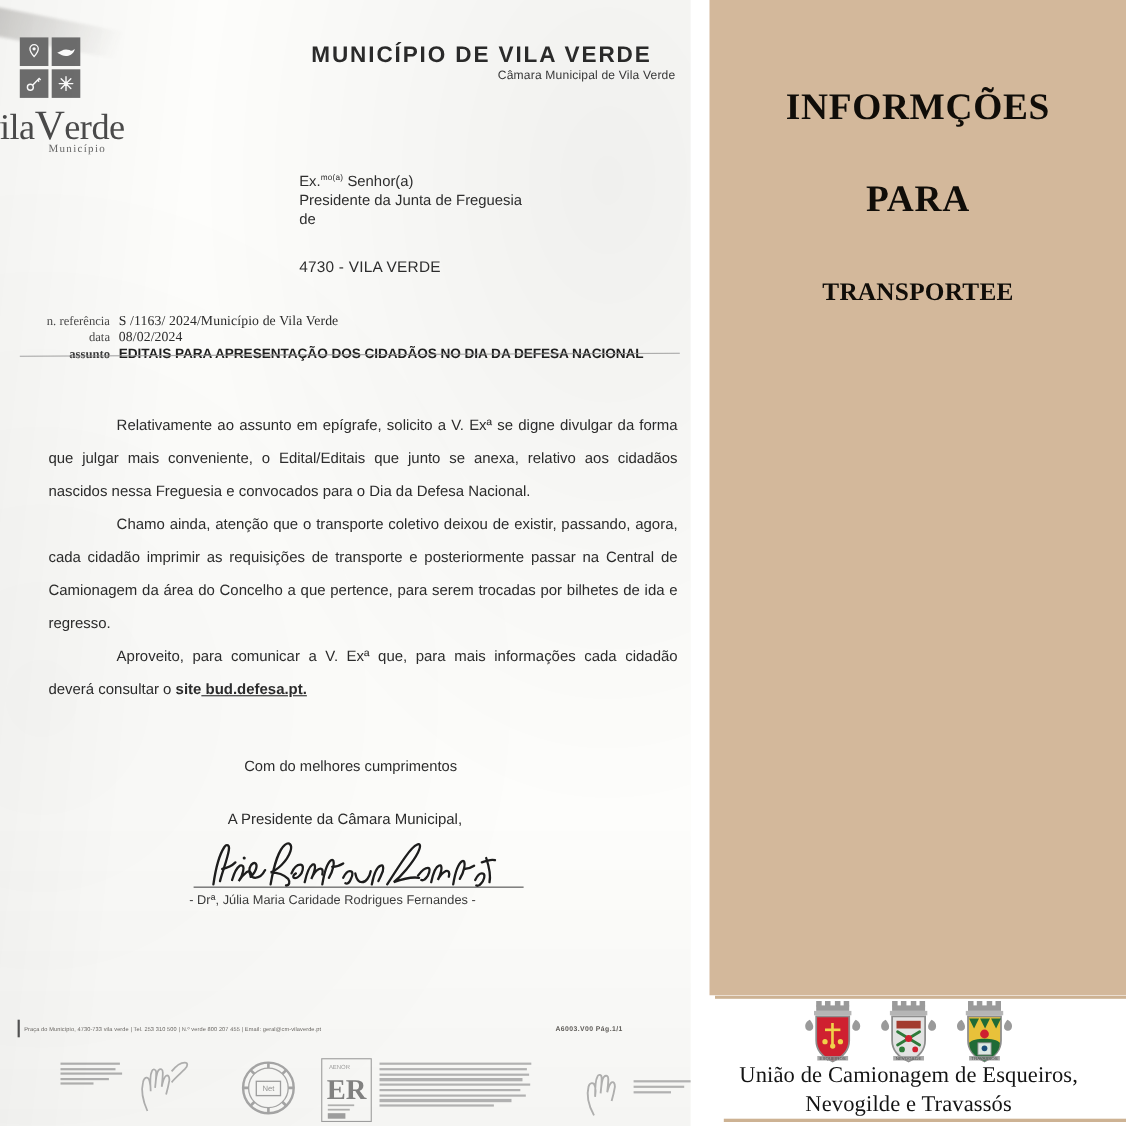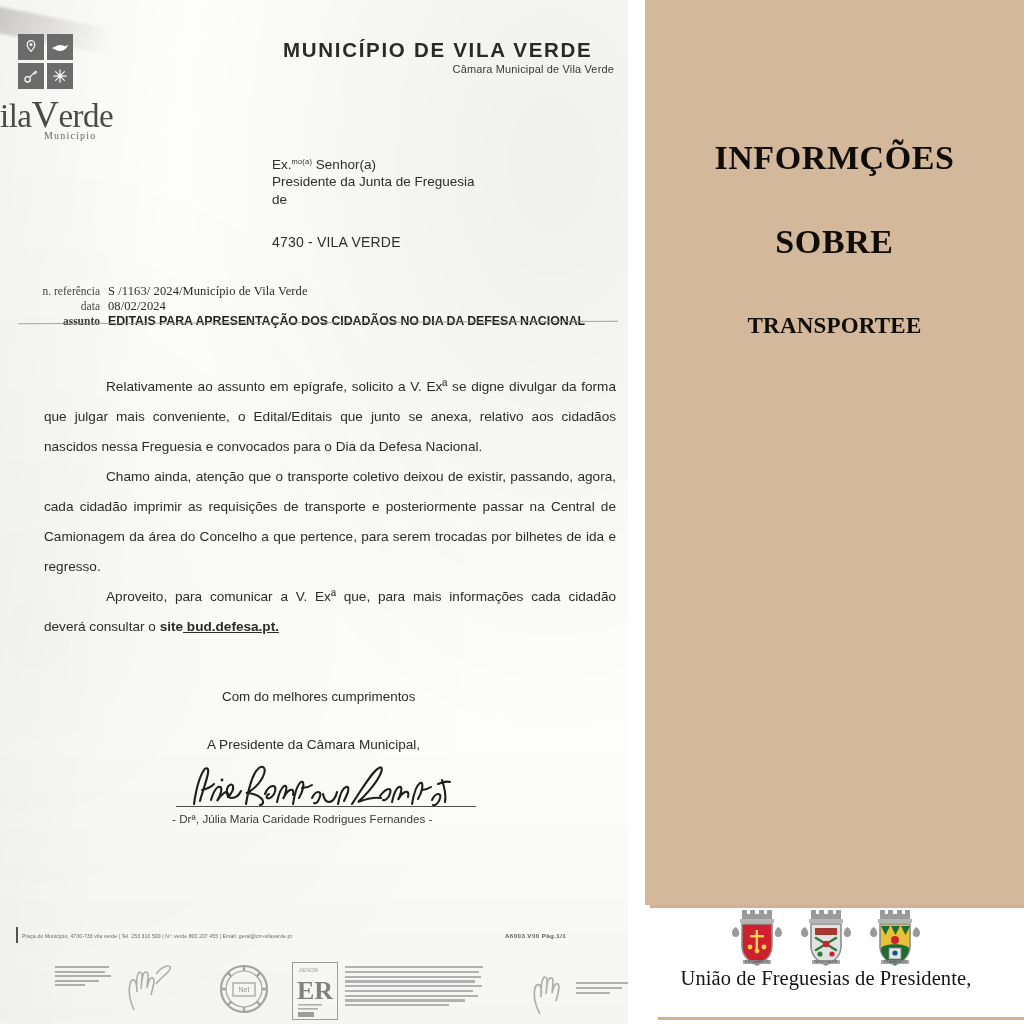--- a/index.html
+++ b/index.html
@@ -127,21 +127,21 @@
   .chip-box{border:1.3px solid #6f6c68;}
   .blurb i{display:block;height:2.2px;background:#8f8c88;margin-bottom:2.6px;}
 
   
   .panel{
     position:absolute;left:645px;top:0;width:379px;height:905px;
     background:#d3b89b;
   }
   .panel .headline{
     position:absolute;left:0;top:0;width:379px;
-    padding-top:116px;text-align:center;
+    padding-top:56px;text-align:center;
     font-family:"Liberation Serif", serif;
     font-weight:bold;color:#100d09;
     font-size:34px;line-height:84px;letter-spacing:.6px;
   }
   .panel .headline div{white-space:nowrap;}
   .panel .headline .l3{font-size:23px;letter-spacing:.2px;}
 
   
   .gutter{position:absolute;left:628px;top:0;width:17px;height:905px;background:#ffffff;}
 
@@ -345,21 +345,21 @@
     </div>
 
     <div class="grain"></div>
   </div>
 
   <div class="gutter"></div>
 
   <div class="panel">
     <div class="headline">
       <div>INFORMÇÕES</div>
-      <div>SOBRE</div>
+      <div>PARA</div>
       <div class="l3">TRANSPORTEE</div>
     </div>
   </div>
 
   <div class="brand">
     <div class="topline"></div>
 
     <div class="crests">
 
       <svg class="crest" viewBox="0 0 56 58">
@@ -440,19 +440,20 @@
         <g fill="#9a9a9a">
           <path d="M7 17c-4 2-5 6-3 9 2 2 5 1 6-1 1-3-1-6-3-8z"></path>
           <path d="M49 17c4 2 5 6 3 9-2 2-5 1-6-1-1-3 1-6 3-8z"></path>
           <path d="M14 50h28v4H14z" opacity=".85"></path>
         </g>
         <text x="28" y="53.4" font-family="Liberation Sans, sans-serif" font-size="4" fill="#4b4b4b" text-anchor="middle">TRAVASSÓS</text>
       </svg>
     </div>
 
     <div class="bname">
-      <div>União de Freguesias de Presidente,</div>
+      <div>União de Camionagem de Esqueiros,</div>
+      <div class="l2">Nevogilde e Travassós</div>
     </div>
 
     <div class="botline"></div>
   </div>
 
 </div>
 
 </body></html>

